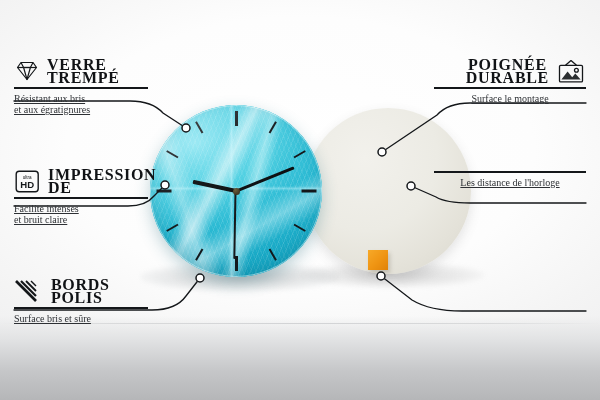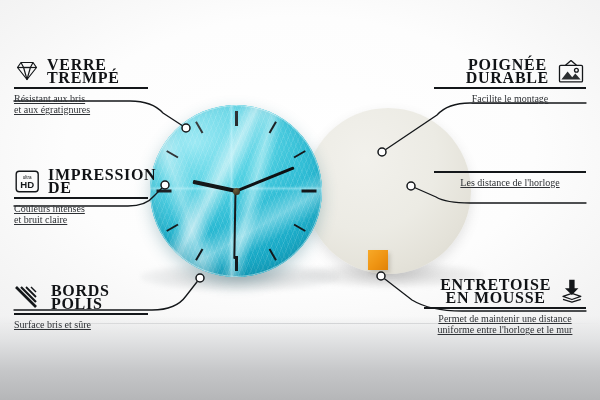--- a/index.html
+++ b/index.html
@@ -240,25 +240,25 @@
       <svg class="c-icon" width="27" height="25" viewBox="0 0 27 25">
         <rect x="2.2" y="2.2" width="22" height="20.5" rx="3" ry="3" fill="none" stroke="#14171a" stroke-width="1.4"></rect>
         <text x="13.2" y="10.4" font-family="Liberation Sans, sans-serif" font-size="4.6" fill="#14171a" text-anchor="middle">ultra</text>
         <text x="13.2" y="19.2" font-family="Liberation Sans, sans-serif" font-size="9.6" font-weight="bold" fill="#14171a" text-anchor="middle">HD</text>
       </svg>
       <div>
         <div class="c-title">IMPRESSION DE</div>
       </div>
     </div>
     <div class="c-rule"></div>
-    <div class="c-sub">Couleurs intenses</div>
+    <div class="c-sub">Facilite intenses</div>
     <div class="c-sub">et bruit claire</div>
   </div>
 
-  <div class="callout left" style="left:14px; top:278px; width:134px;margin-top:6px;">
+  <div class="callout left" style="left:14px; top:278px; width:134px;">
     <div class="c-head">
       <svg class="c-icon" width="30" height="24" viewBox="0 0 30 24">
         <g stroke="#14171a" stroke-linecap="butt">
           <line x1="2" y1="2" x2="22" y2="22" stroke-width="2.6"></line>
           <line x1="7" y1="2" x2="22" y2="17" stroke-width="2.2"></line>
           <line x1="12" y1="2" x2="22" y2="12" stroke-width="1.8"></line>
           <line x1="17" y1="2" x2="22" y2="7" stroke-width="1.4"></line>
         </g>
       </svg>
       <div>
@@ -280,42 +280,22 @@
       <svg class="c-icon" width="30" height="25" viewBox="0 0 30 25">
         <g fill="none" stroke="#14171a" stroke-width="1.3" stroke-linejoin="round">
           <path d="M15,1.6 L9.5,6.3 M15,1.6 L20.5,6.3"></path>
           <rect x="3.5" y="6.3" width="23" height="16.6" rx="1.2"></rect>
           <path d="M5.4,20.6 L11.6,12.4 L16.2,18.2 L19.3,14.6 L24.6,20.6 Z" fill="#14171a" stroke="none" opacity="0.9"></path>
           <circle cx="20.4" cy="11.2" r="1.9"></circle>
         </g>
       </svg>
     </div>
     <div class="c-rule"></div>
-    <div class="c-sub">Facilite le montage</div>
+    <div class="c-sub">Surface le montage</div>
   </div>
 
   <div class="callout right" style="left:434px; top:168px; width:152px;">
     <div class="c-rule"></div>
     <div class="c-sub">Les distance de l'horloge</div>
   </div>
 
-  <div class="callout right" style="left:424px; top:278px; width:162px;">
-    <div class="c-head">
-      <div>
-        <div class="c-title">ENTRETOISE</div>
-        <div class="c-title">EN MOUSSE</div>
-      </div>
-      <svg class="c-icon" width="28" height="26" viewBox="0 0 28 26">
-        <g fill="#14171a">
-          <path d="M11.2,1.8 h5.4 v8.4 h3.8 L13.9,17.0 L6.9,10.2 h4.3 Z"></path>
-        </g>
-        <g fill="none" stroke="#14171a" stroke-width="1.3" stroke-linejoin="round">
-          <path d="M5.0,18.4 L13.9,15.3 L22.8,18.4 L13.9,21.5 Z"></path>
-          <path d="M5.0,21.3 L13.9,24.2 L22.8,21.3"></path>
-        </g>
-      </svg>
-    </div>
-    <div class="c-rule"></div>
-    <div class="c-sub">Permet de maintenir une distance</div>
-    <div class="c-sub">uniforme entre l'horloge et le mur</div>
-  </div>
 
 </div>
 
 </body></html>

